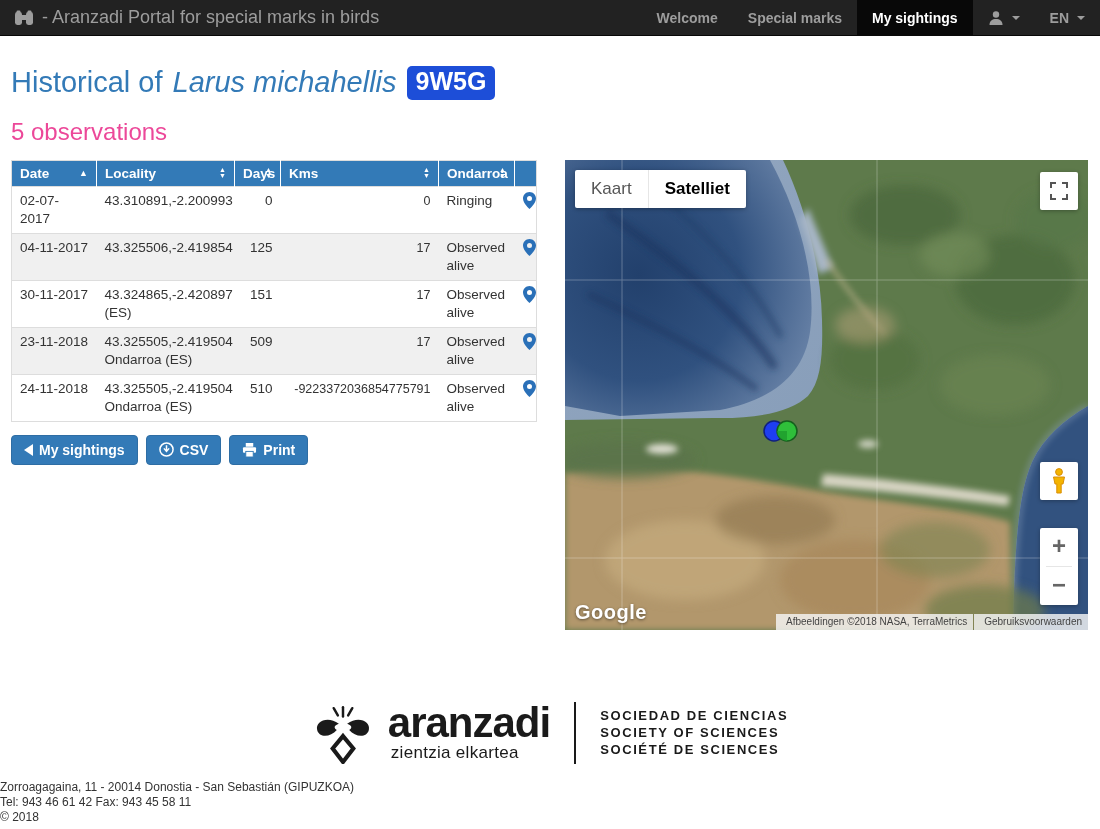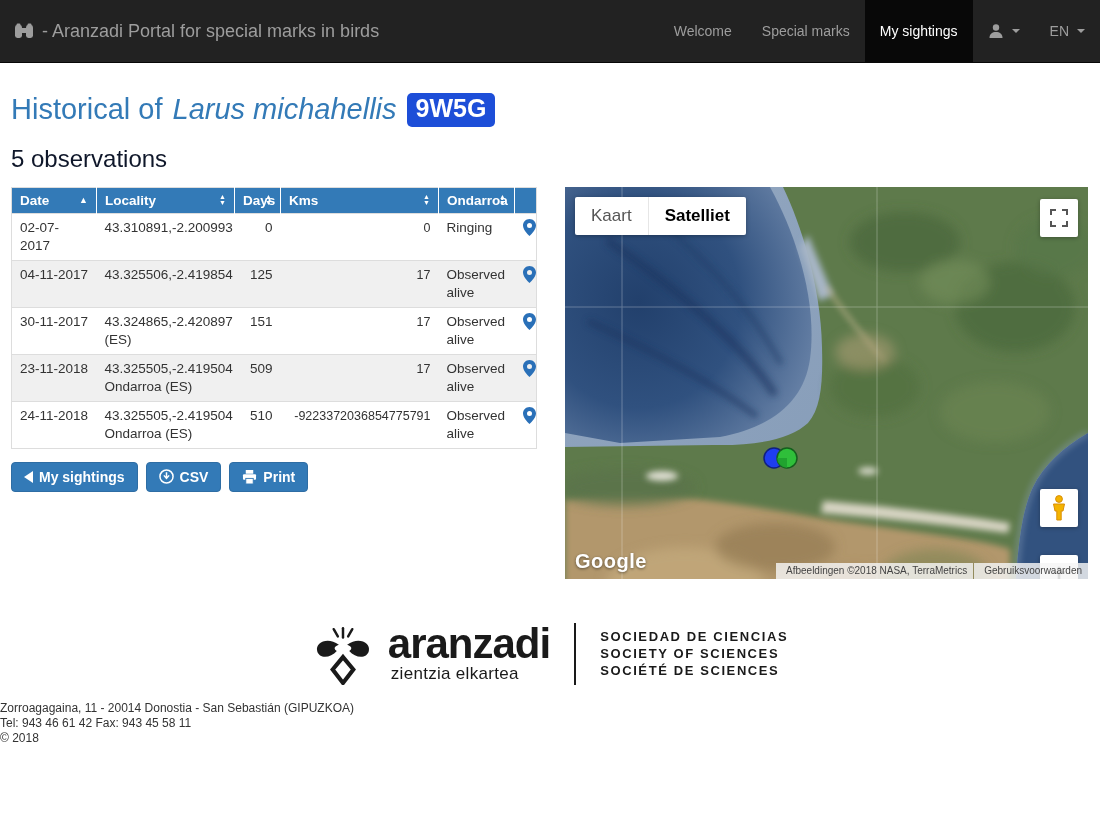--- a/index.html
+++ b/index.html
@@ -6,21 +6,21 @@
   body {
     font-family: "Liberation Sans", sans-serif;
     background: #fff;
     width: 1100px;
     height: 829px;
     overflow: hidden;
     color: #333;
   }
   
   .navbar {
-    height: 63px;
+    height: 36px;
     background: #222;
     border-bottom: 1px solid #080808;
     display: flex;
     align-items: stretch;
     justify-content: space-between;
   }
   .brand {
     display: flex;
     align-items: center;
     gap: 8px;
@@ -30,20 +30,21 @@
   }
   .nav-right { display: flex; align-items: stretch; }
   .nav-item {
     display: flex;
     align-items: center;
     gap: 6px;
     padding: 0 15px;
     color: #9d9d9d;
     font-size: 14px;
     cursor: pointer;
+    font-weight: bold;
   }
   .nav-item.active { background: #080808; color: #fff; }
   .caret {
     width: 0; height: 0; display: inline-block;
     border-left: 4px solid transparent;
     border-right: 4px solid transparent;
     border-top: 4px solid #9d9d9d;
     margin-left: 2px;
   }
   
@@ -63,21 +64,21 @@
     color: #fff;
     font-weight: bold;
     font-size: 25px;
     padding: 2px 9px 4px 9px;
     border-radius: 5px;
     line-height: 1.1;
   }
   .obs-count {
     font-size: 24px;
     font-weight: normal;
-    color: #0f172a;
+    color: #ec4899;
     margin: 18px 0 14px 0;
   }
   .content-row { display: flex; gap: 29px; align-items: flex-start; }
   .left-col { width: 525px; flex: none; }
   .right-col { width: 523px; flex: none; }
 
   
   table.obs {
     width: 100%;
     border-collapse: collapse;
@@ -132,21 +133,21 @@
     display: inline-flex;
     align-items: center;
     gap: 6px;
     cursor: pointer;
   }
 
   
   .map {
     position: relative;
     width: 523px;
-    height: 392px;
+    height: 470px;
     overflow: hidden;
     background: #8fa3bd;
   }
   .map svg.geo { position: absolute; inset: 0; display: block; }
   .map-type {
     position: absolute; top: 10px; left: 10px;
     display: flex;
     box-shadow: 0 1px 4px rgba(0,0,0,.3);
     border-radius: 2px;
     overflow: hidden;
@@ -186,21 +187,21 @@
     display: flex; font-size: 10px; color: #444;
   }
   .map-attr span {
     background: rgba(245,245,245,.82);
     padding: 2px 6px 3px 10px;
     white-space: nowrap;
   }
   .map-attr span + span { margin-left: 1px; cursor: pointer; }
 
   
-  .footer { margin-top: 44px; }
+  .footer { margin-top: 72px; }
   .logo-row {
     display: flex; justify-content: center; align-items: center; gap: 14px;
   }
   .wordmark { display: flex; flex-direction: column; }
   .wordmark .name {
     font-size: 42px; font-weight: bold; color: #1a1a1a;
     letter-spacing: -1px; line-height: 40px;
   }
   .wordmark .sub { font-size: 17px; color: #1a1a1a; padding-left: 3px; letter-spacing: .3px; }
   .vdiv { width: 2px; height: 62px; background: #1a1a1a; margin: 0 10px; }

